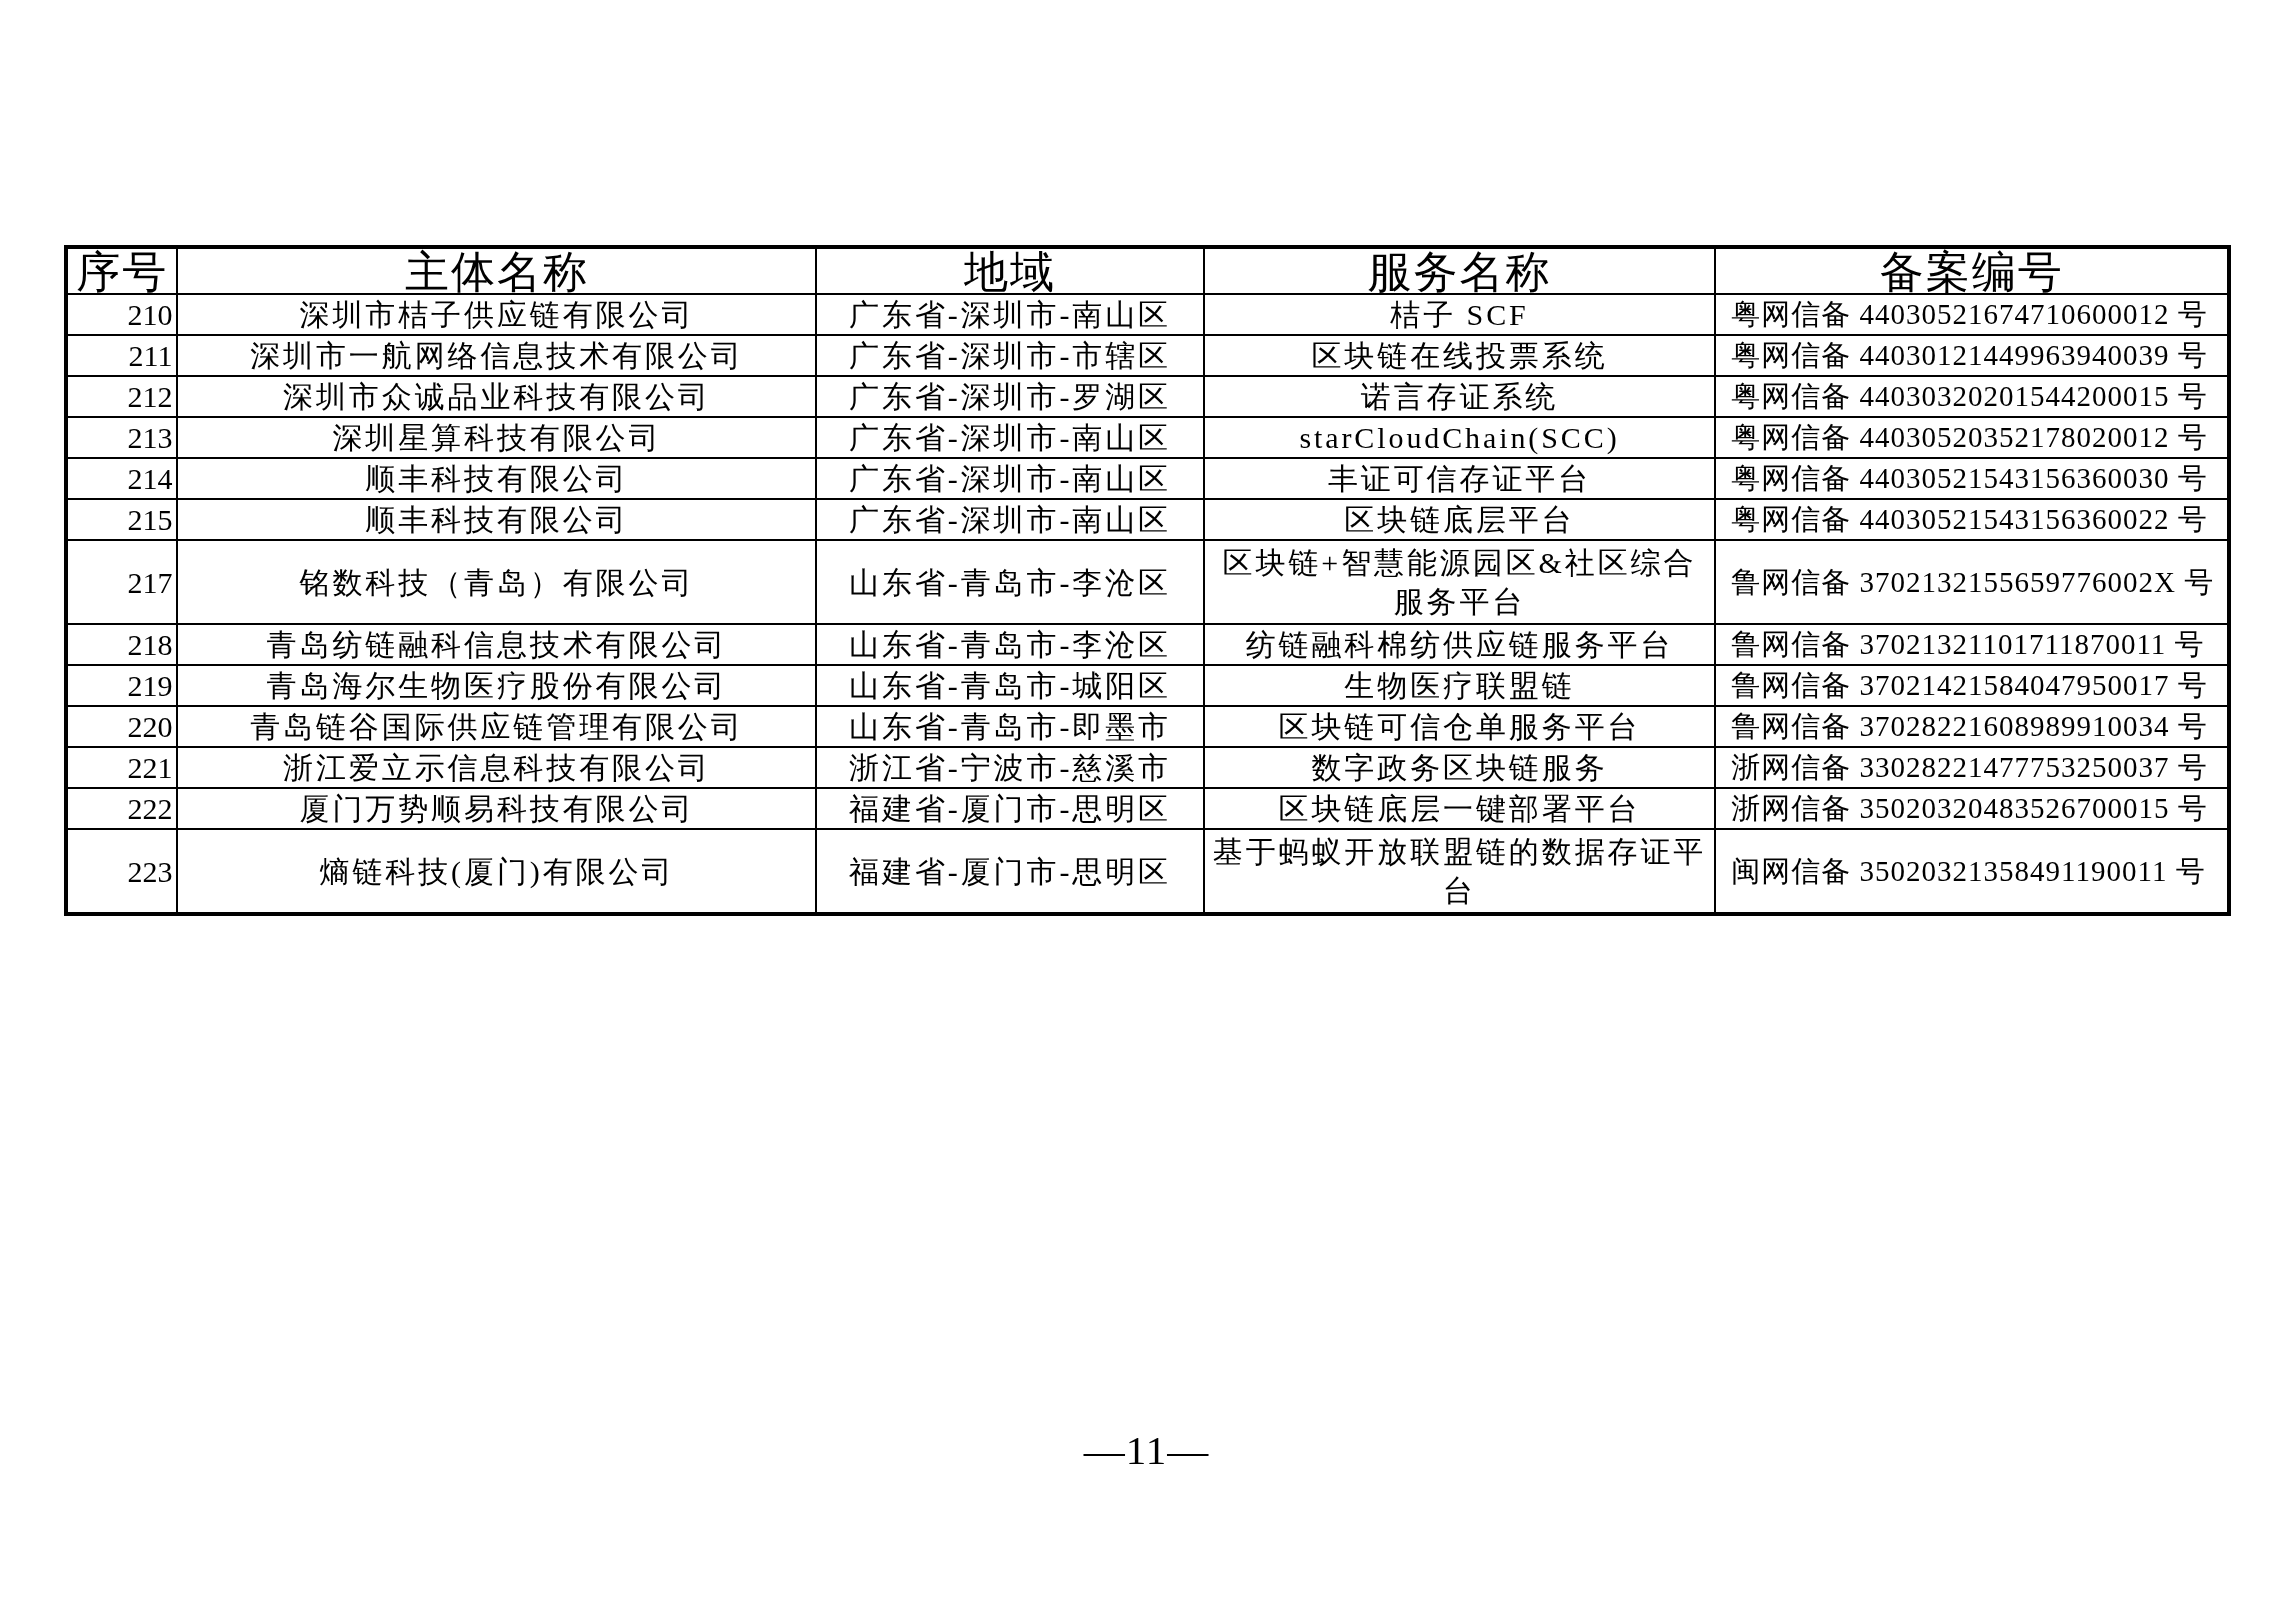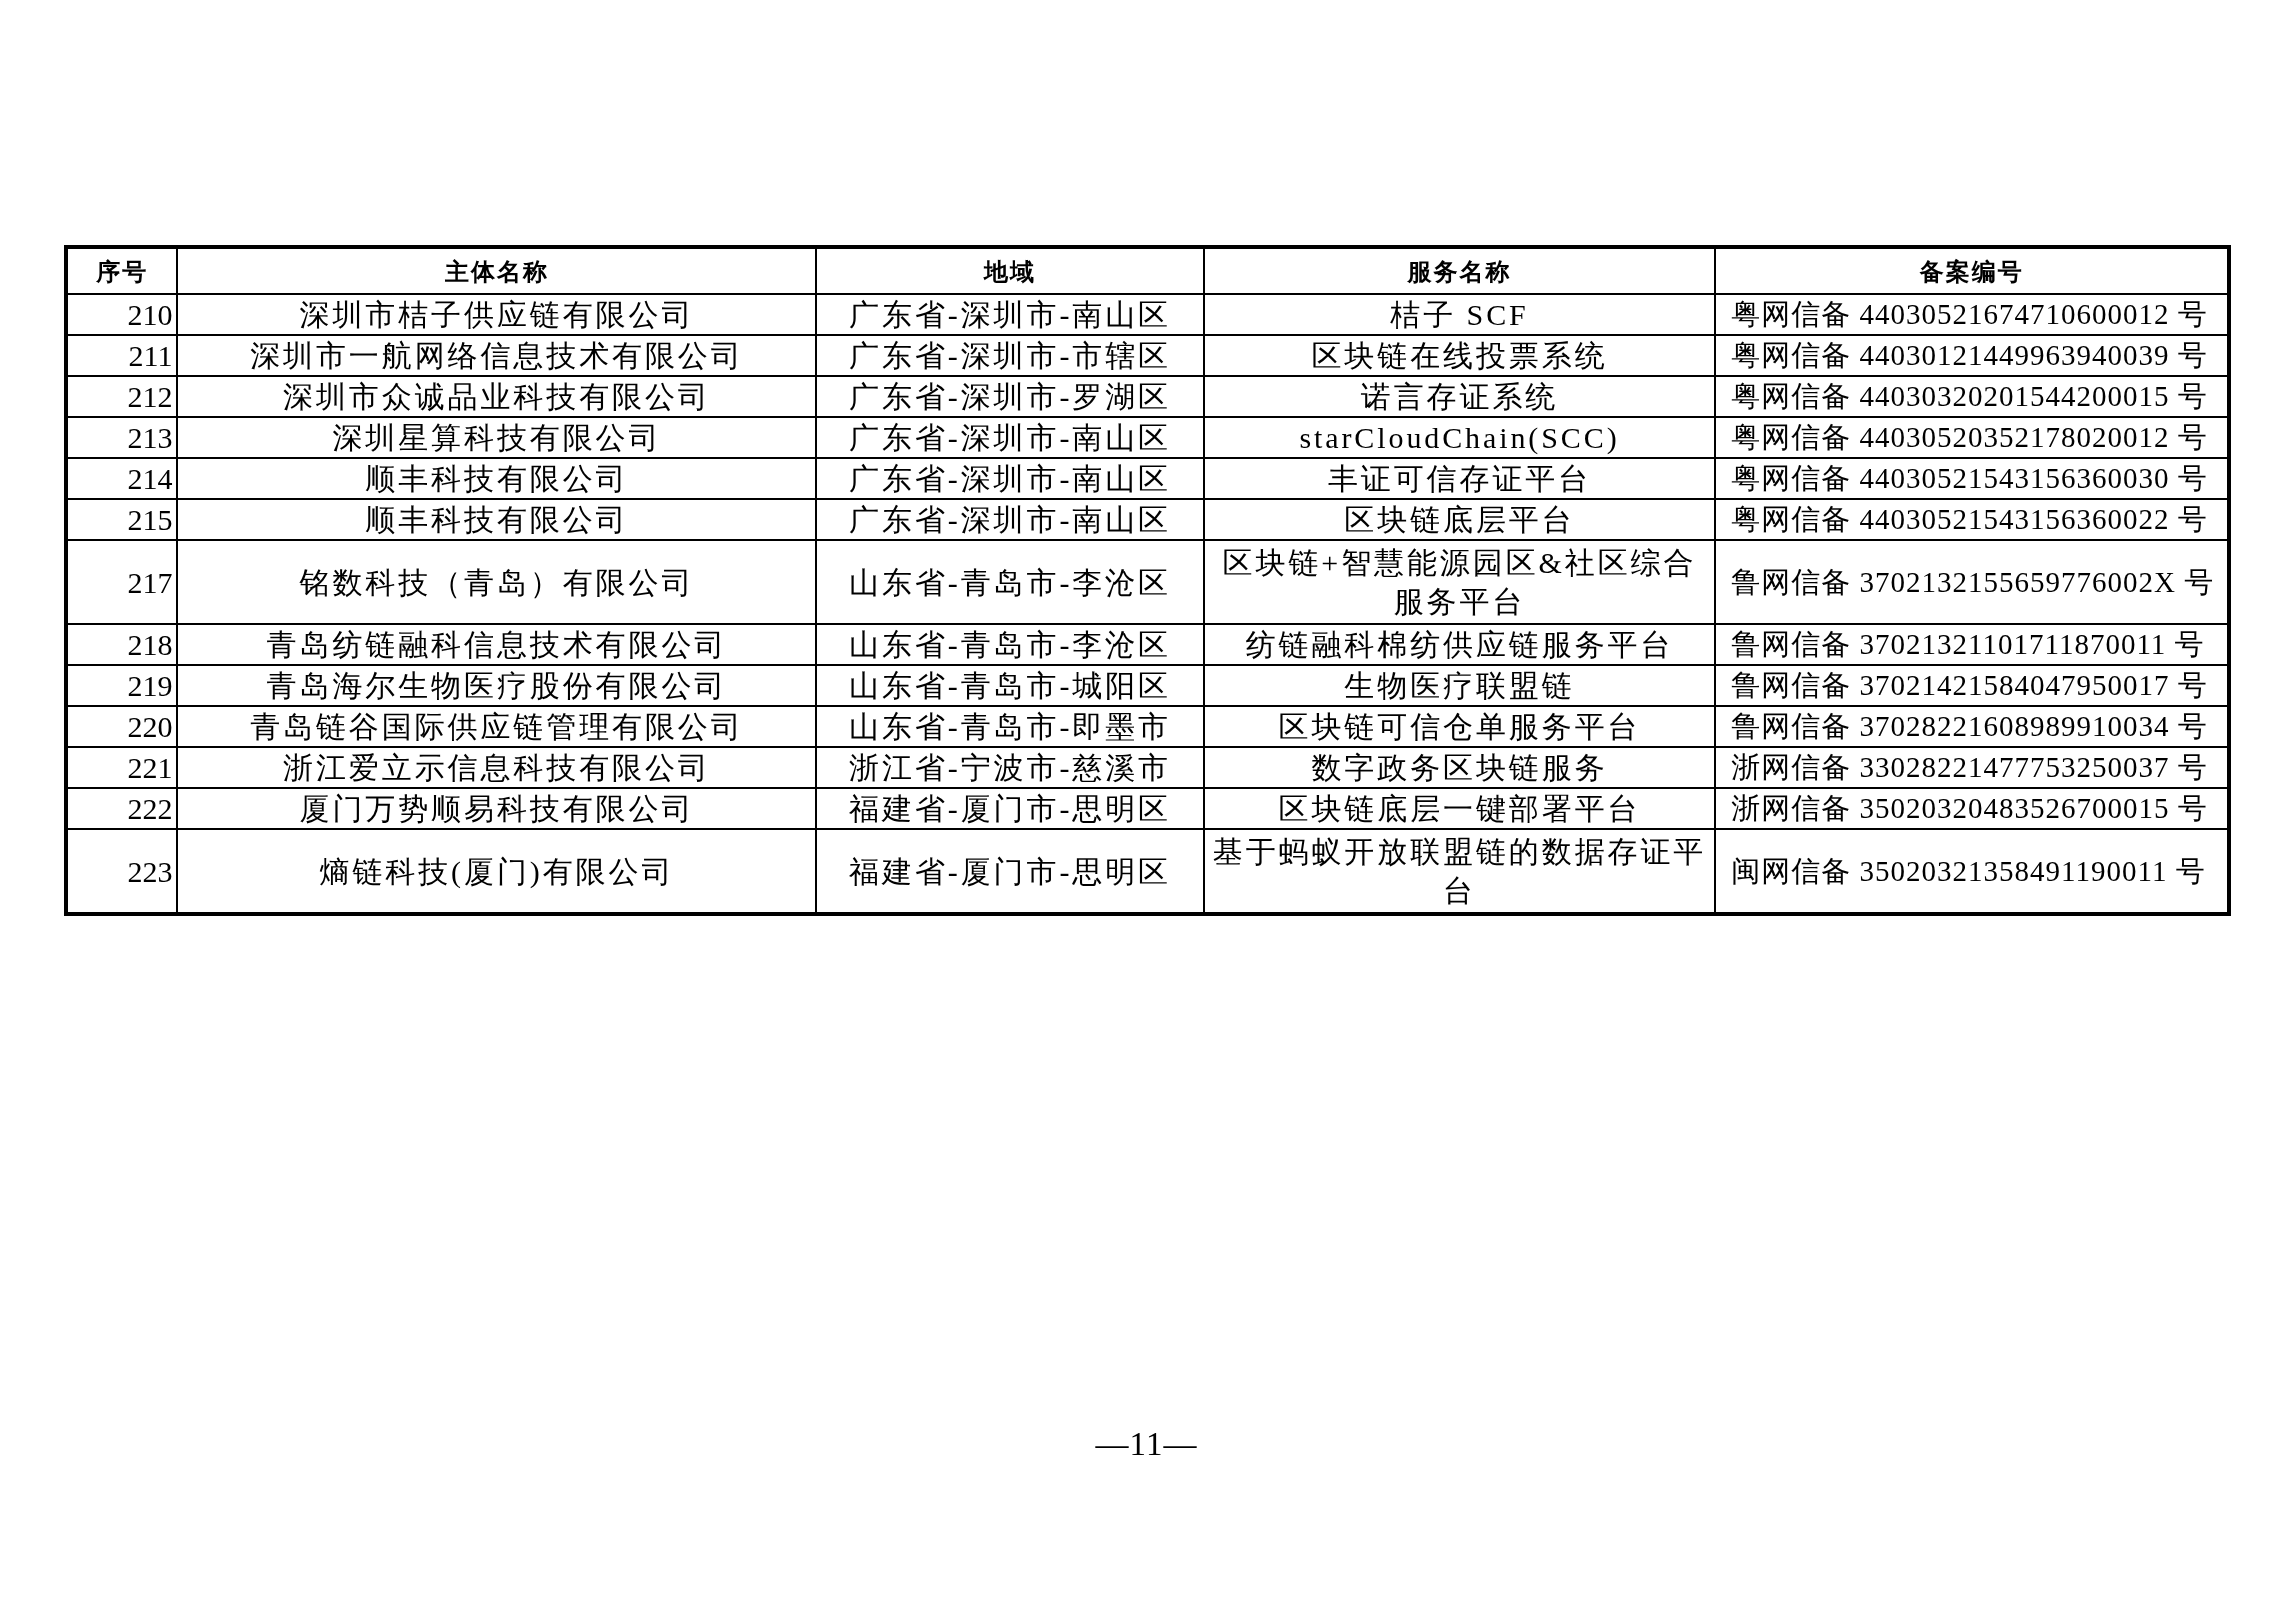--- a/index.html
+++ b/index.html
@@ -3,34 +3,34 @@
 <meta charset="utf-8">
 <style>
   html, body { margin:0; padding:0; background:#ffffff; }
   body { width:2293px; height:1621px; position:relative; overflow:hidden;
          font-family:"Liberation Serif","DejaVu Serif",serif; color:#000; }
   .page { position:absolute; left:0; top:0; width:2293px; height:1621px; }
   table.reg { position:absolute; left:64px; top:245px; width:2167px;
               border-collapse:collapse; border:4.9px solid #000; table-layout:fixed; }
   table.reg th, table.reg td { border:2.9px solid #000; text-align:center; vertical-align:middle;
               padding:0 3.9px; line-height:39px; font-size:30px; }
-  table.reg th { font-size:24px; font-weight:bold; height:44px; letter-spacing:2px;
+  table.reg th { font-size:44px; font-weight:normal; height:44px; letter-spacing:2px;
               font-family:"DejaVu Serif","Liberation Serif",serif; }
   table.reg td { height:39px; letter-spacing:2.9px; }
   table.reg td.num { letter-spacing:0;text-align:right; }
   table.reg td.rec { text-align:left; white-space:nowrap; letter-spacing:1px; font-size:29px; padding-left:15px; }
   table.reg tr.tall td { height:82px; }
   table.reg td.wrap { line-height:39px;text-align:center; }
   .col-no { width:111px; }
   .col-name { width:637px; }
   .col-region { width:386px; }
   .col-svc { width:510px; }
   .col-rec { width:512px; }
   .footer { position:absolute; left:0; width:2293px; top:1426px; text-align:center;
-            font-size:33px; letter-spacing:1px; }
+            font-size:41px; letter-spacing:1px; }
 </style>
 </head>
 <body>
 
 <div class="page">
   <table class="reg">
     <colgroup>
       <col class="col-no">
         <col class="col-name">
         <col class="col-region">

